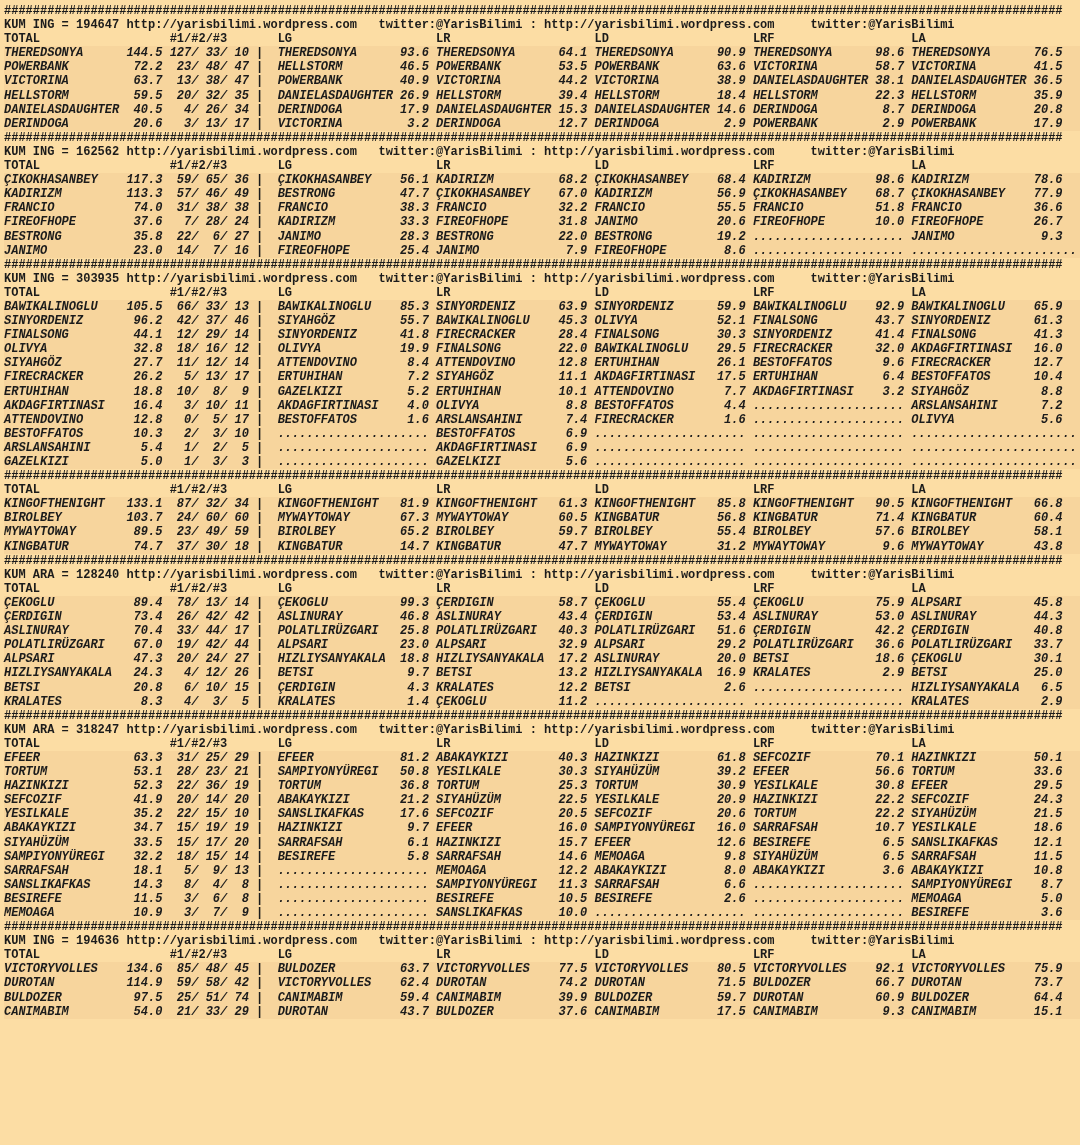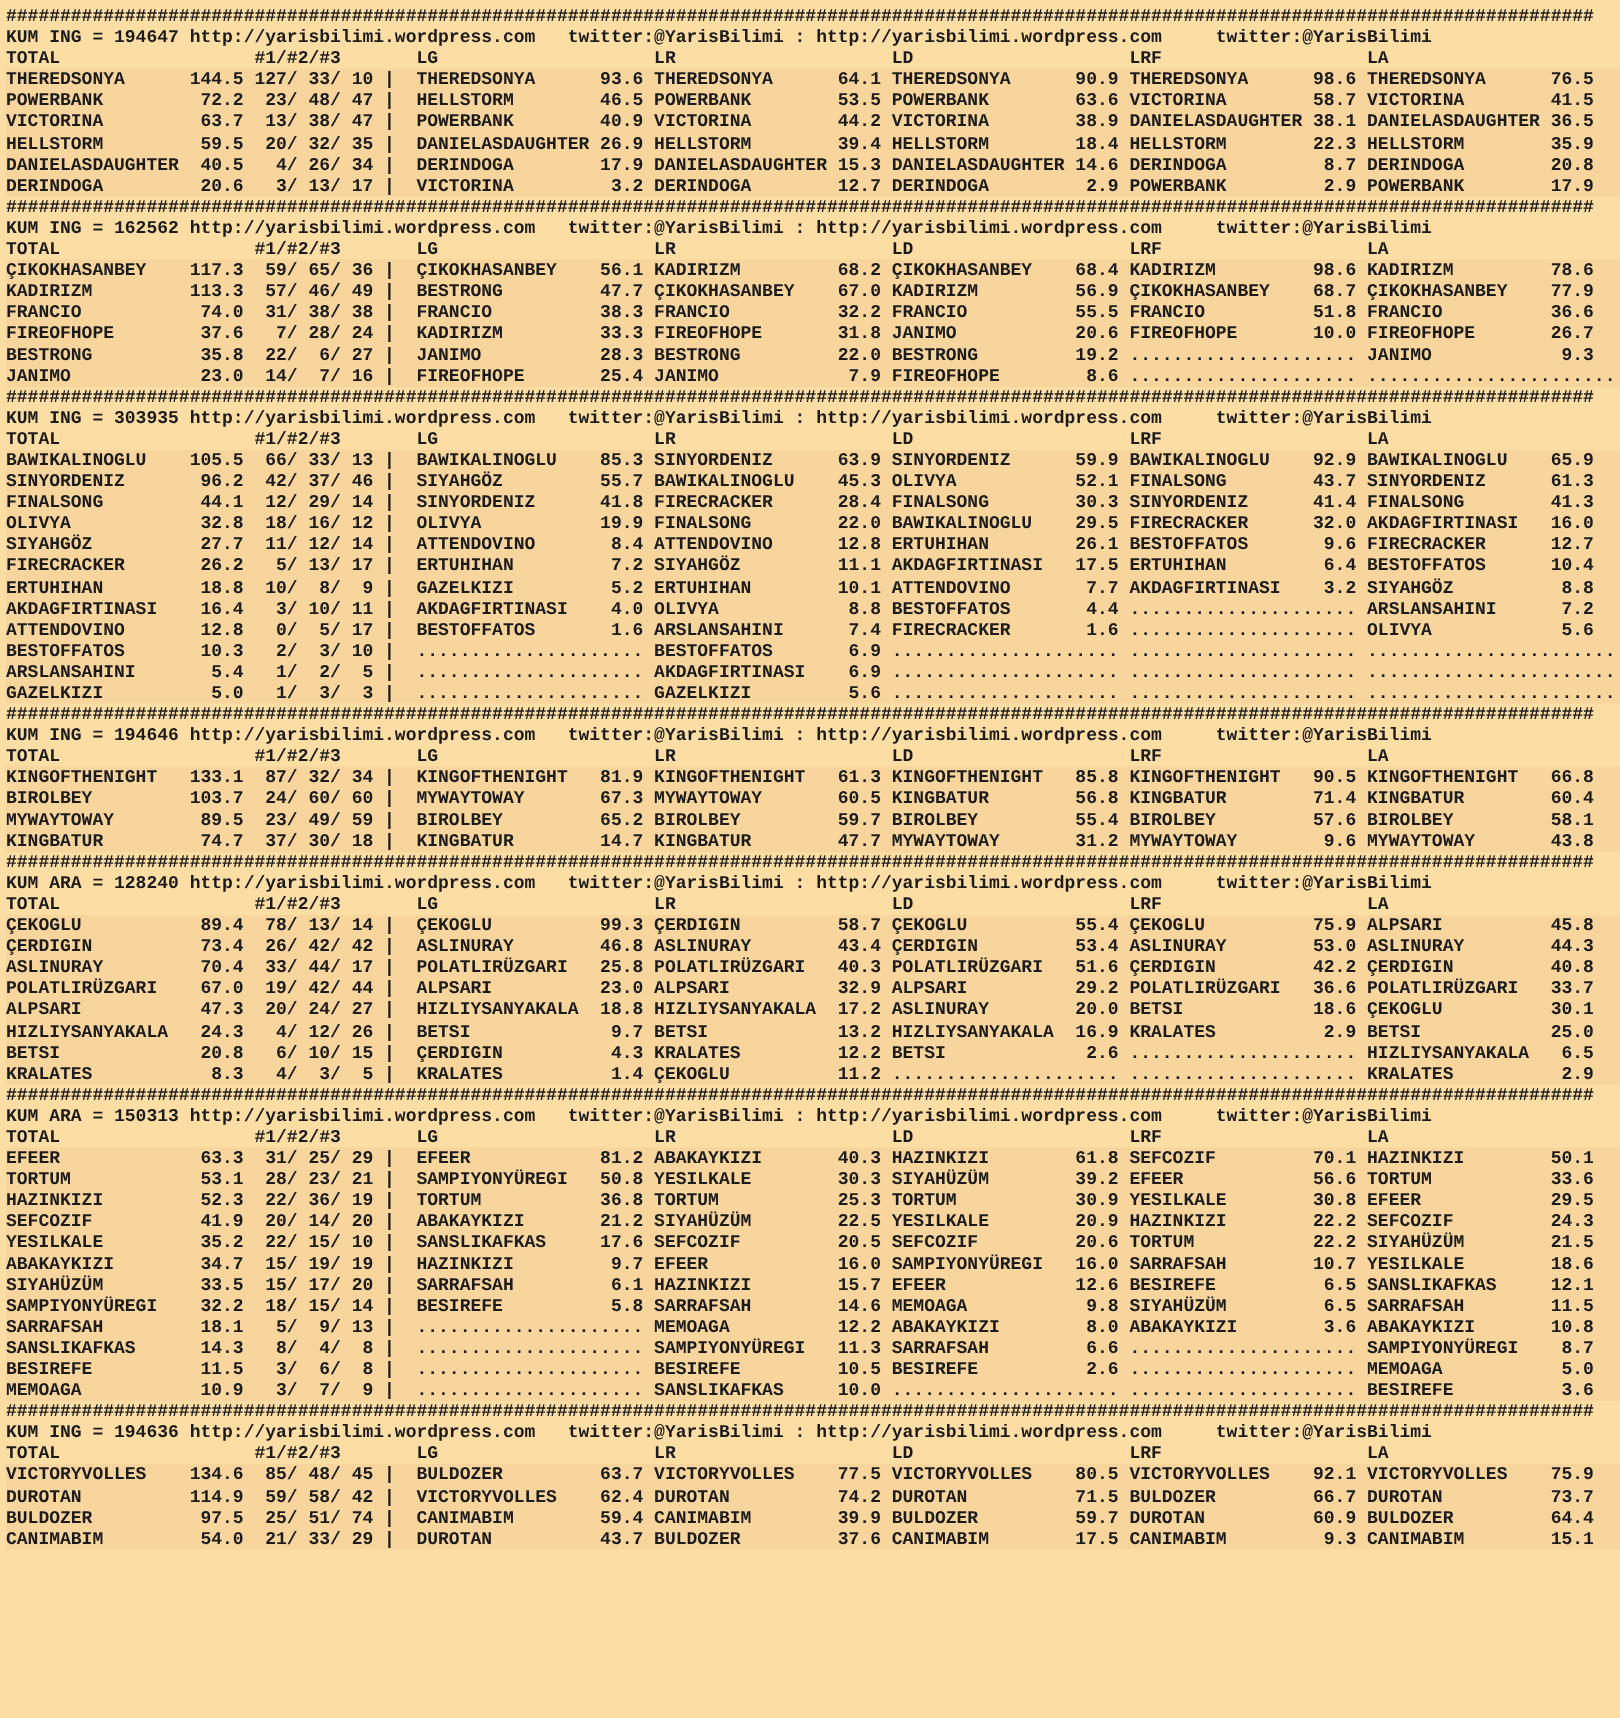--- a/index.html
+++ b/index.html
@@ -5,21 +5,21 @@
   html,body{margin:0;padding:0;}
   body{
     width:1080px;height:1145px;overflow:hidden;box-sizing:border-box;
     background:#fcdda4;color:#1b1b1b;padding:4px 0 0 4px;
   }
   .block{
     margin:0;padding:0;white-space:pre;
     font-family:"Liberation Mono","DejaVu Sans Mono",monospace;
     font-size:12px;line-height:14.1px;font-weight:bold;
   }
-  .rows{background:#f7d59d;}
+  .rows{background:#f7d59d;font-style:italic;}
   .screen{width:1076px;}
 </style>
 </head>
 <body>
 
 <div class="screen">
   <div id="sections">
       <div>
         <pre class="block hash">###################################################################################################################################################</pre>
         <pre class="block title">KUM ING = 194647 http://yarisbilimi.wordpress.com   twitter:@YarisBilimi : http://yarisbilimi.wordpress.com     twitter:@YarisBilimi</pre>
@@ -54,21 +54,20 @@
 FIRECRACKER       26.2   5/ 13/ 17 |  ERTUHIHAN         7.2 SIYAHGÖZ         11.1 AKDAGFIRTINASI   17.5 ERTUHIHAN         6.4 BESTOFFATOS      10.4
 ERTUHIHAN         18.8  10/  8/  9 |  GAZELKIZI         5.2 ERTUHIHAN        10.1 ATTENDOVINO       7.7 AKDAGFIRTINASI    3.2 SIYAHGÖZ          8.8
 AKDAGFIRTINASI    16.4   3/ 10/ 11 |  AKDAGFIRTINASI    4.0 OLIVYA            8.8 BESTOFFATOS       4.4 ..................... ARSLANSAHINI      7.2
 ATTENDOVINO       12.8   0/  5/ 17 |  BESTOFFATOS       1.6 ARSLANSAHINI      7.4 FIRECRACKER       1.6 ..................... OLIVYA            5.6
 BESTOFFATOS       10.3   2/  3/ 10 |  ..................... BESTOFFATOS       6.9 ..................... ..................... .......................
 ARSLANSAHINI       5.4   1/  2/  5 |  ..................... AKDAGFIRTINASI    6.9 ..................... ..................... .......................
 GAZELKIZI          5.0   1/  3/  3 |  ..................... GAZELKIZI         5.6 ..................... ..................... .......................</pre>
       </div>
       <div>
         <pre class="block hash">###################################################################################################################################################</pre>
-        <pre class="block title">KUM ING = 194646 http://yarisbilimi.wordpress.com   twitter:@YarisBilimi : http://yarisbilimi.wordpress.com     twitter:@YarisBilimi</pre>
         <pre class="block cols">TOTAL                  #1/#2/#3       LG                    LR                    LD                    LRF                   LA</pre>
         <pre class="block rows">KINGOFTHENIGHT   133.1  87/ 32/ 34 |  KINGOFTHENIGHT   81.9 KINGOFTHENIGHT   61.3 KINGOFTHENIGHT   85.8 KINGOFTHENIGHT   90.5 KINGOFTHENIGHT   66.8
 BIROLBEY         103.7  24/ 60/ 60 |  MYWAYTOWAY       67.3 MYWAYTOWAY       60.5 KINGBATUR        56.8 KINGBATUR        71.4 KINGBATUR        60.4
 MYWAYTOWAY        89.5  23/ 49/ 59 |  BIROLBEY         65.2 BIROLBEY         59.7 BIROLBEY         55.4 BIROLBEY         57.6 BIROLBEY         58.1
 KINGBATUR         74.7  37/ 30/ 18 |  KINGBATUR        14.7 KINGBATUR        47.7 MYWAYTOWAY       31.2 MYWAYTOWAY        9.6 MYWAYTOWAY       43.8</pre>
       </div>
       <div>
         <pre class="block hash">###################################################################################################################################################</pre>
         <pre class="block title">KUM ARA = 128240 http://yarisbilimi.wordpress.com   twitter:@YarisBilimi : http://yarisbilimi.wordpress.com     twitter:@YarisBilimi</pre>
         <pre class="block cols">TOTAL                  #1/#2/#3       LG                    LR                    LD                    LRF                   LA</pre>
@@ -76,21 +75,21 @@
 ÇERDIGIN          73.4  26/ 42/ 42 |  ASLINURAY        46.8 ASLINURAY        43.4 ÇERDIGIN         53.4 ASLINURAY        53.0 ASLINURAY        44.3
 ASLINURAY         70.4  33/ 44/ 17 |  POLATLIRÜZGARI   25.8 POLATLIRÜZGARI   40.3 POLATLIRÜZGARI   51.6 ÇERDIGIN         42.2 ÇERDIGIN         40.8
 POLATLIRÜZGARI    67.0  19/ 42/ 44 |  ALPSARI          23.0 ALPSARI          32.9 ALPSARI          29.2 POLATLIRÜZGARI   36.6 POLATLIRÜZGARI   33.7
 ALPSARI           47.3  20/ 24/ 27 |  HIZLIYSANYAKALA  18.8 HIZLIYSANYAKALA  17.2 ASLINURAY        20.0 BETSI            18.6 ÇEKOGLU          30.1
 HIZLIYSANYAKALA   24.3   4/ 12/ 26 |  BETSI             9.7 BETSI            13.2 HIZLIYSANYAKALA  16.9 KRALATES          2.9 BETSI            25.0
 BETSI             20.8   6/ 10/ 15 |  ÇERDIGIN          4.3 KRALATES         12.2 BETSI             2.6 ..................... HIZLIYSANYAKALA   6.5
 KRALATES           8.3   4/  3/  5 |  KRALATES          1.4 ÇEKOGLU          11.2 ..................... ..................... KRALATES          2.9</pre>
       </div>
       <div>
         <pre class="block hash">###################################################################################################################################################</pre>
-        <pre class="block title">KUM ARA = 150313 http://yarisbilimi.wordpress.com   twitter:@YarisBilimi : http://yarisbilimi.wordpress.com     twitter:@YarisBilimi</pre>
+        <pre class="block title">KUM ARA = 318247 http://yarisbilimi.wordpress.com   twitter:@YarisBilimi : http://yarisbilimi.wordpress.com     twitter:@YarisBilimi</pre>
         <pre class="block cols">TOTAL                  #1/#2/#3       LG                    LR                    LD                    LRF                   LA</pre>
         <pre class="block rows">EFEER             63.3  31/ 25/ 29 |  EFEER            81.2 ABAKAYKIZI       40.3 HAZINKIZI        61.8 SEFCOZIF         70.1 HAZINKIZI        50.1
 TORTUM            53.1  28/ 23/ 21 |  SAMPIYONYÜREGI   50.8 YESILKALE        30.3 SIYAHÜZÜM        39.2 EFEER            56.6 TORTUM           33.6
 HAZINKIZI         52.3  22/ 36/ 19 |  TORTUM           36.8 TORTUM           25.3 TORTUM           30.9 YESILKALE        30.8 EFEER            29.5
 SEFCOZIF          41.9  20/ 14/ 20 |  ABAKAYKIZI       21.2 SIYAHÜZÜM        22.5 YESILKALE        20.9 HAZINKIZI        22.2 SEFCOZIF         24.3
 YESILKALE         35.2  22/ 15/ 10 |  SANSLIKAFKAS     17.6 SEFCOZIF         20.5 SEFCOZIF         20.6 TORTUM           22.2 SIYAHÜZÜM        21.5
 ABAKAYKIZI        34.7  15/ 19/ 19 |  HAZINKIZI         9.7 EFEER            16.0 SAMPIYONYÜREGI   16.0 SARRAFSAH        10.7 YESILKALE        18.6
 SIYAHÜZÜM         33.5  15/ 17/ 20 |  SARRAFSAH         6.1 HAZINKIZI        15.7 EFEER            12.6 BESIREFE          6.5 SANSLIKAFKAS     12.1
 SAMPIYONYÜREGI    32.2  18/ 15/ 14 |  BESIREFE          5.8 SARRAFSAH        14.6 MEMOAGA           9.8 SIYAHÜZÜM         6.5 SARRAFSAH        11.5
 SARRAFSAH         18.1   5/  9/ 13 |  ..................... MEMOAGA          12.2 ABAKAYKIZI        8.0 ABAKAYKIZI        3.6 ABAKAYKIZI       10.8

